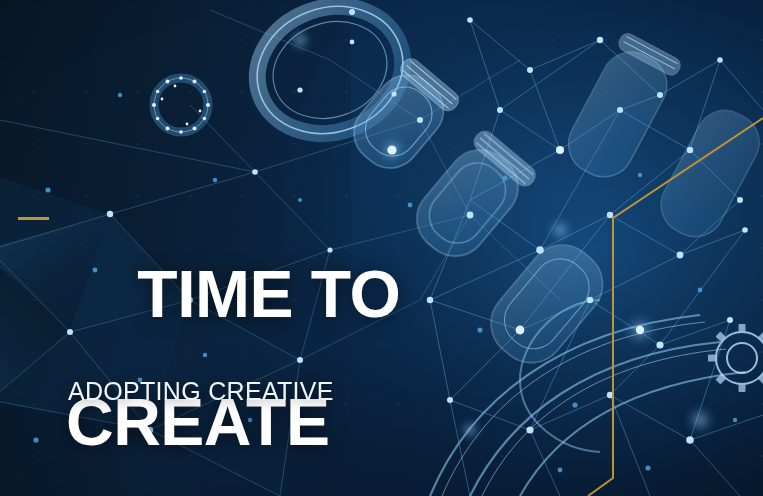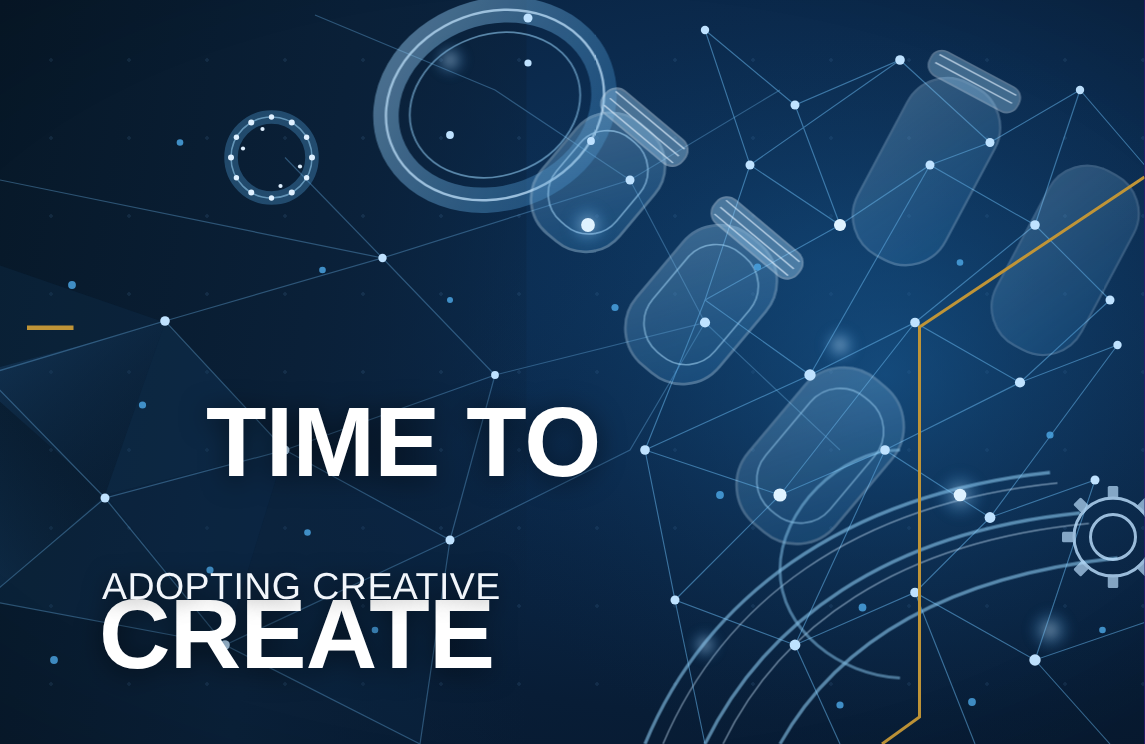--- a/index.html
+++ b/index.html
@@ -2,21 +2,21 @@
 <html><head>
 <meta charset="utf-8">
 <style>
   html,body{margin:0;padding:0;background:#04101f;}
   body{font-family:"Liberation Sans",sans-serif;}
 
   .stage{
     position:relative;
     width:763px;height:496px;
     overflow:hidden;
-    background:#6d28d9;
+    background:#a16207;
   }
 
   
   .bg-base{
     position:absolute;inset:0;
     background:
       radial-gradient(120% 100% at 72% 35%, #0e3a66 0%, #0b2a4d 32%, #081d36 62%, #061528 100%);
   }
   .bg-left-dark{
     position:absolute;left:0;top:0;width:46%;height:100%;

